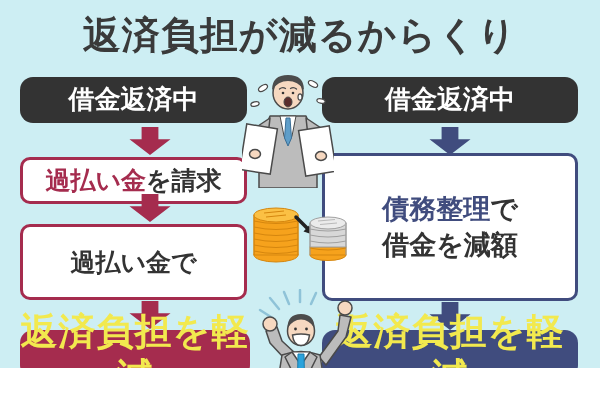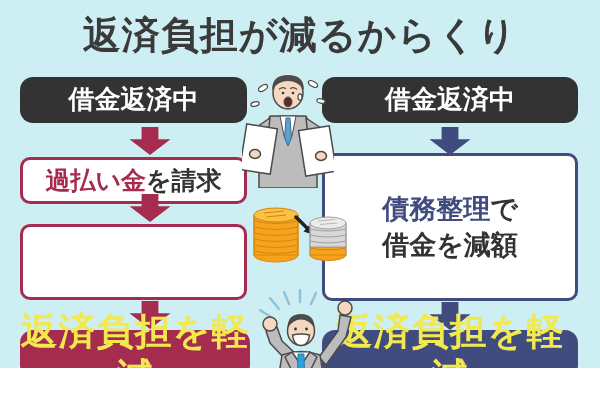--- a/index.html
+++ b/index.html
@@ -93,20 +93,21 @@
 
   <div class="box outline-box outline-crimson lb-step2">
     <span><span class="accent-crimson">過払い金</span><span>を請求</span></span>
   </div>
 
   <svg class="flow-arrow crimson la-2" viewBox="0 0 44 30">
     <polygon points="13,0 31,0 31,13 44,13 22,30 0,13 13,13"></polygon>
   </svg>
 
   <div class="box outline-box outline-crimson lb-step3">
+    <span>過払い金で</span>
   </div>
 
   <svg class="flow-arrow crimson la-3" viewBox="0 0 44 30">
     <polygon points="13,0 31,0 31,13 44,13 22,30 0,13 13,13"></polygon>
   </svg>
 
   <div class="box result-box result-crimson lb-result">
     <span>返済負担を軽減</span>
   </div>
 

